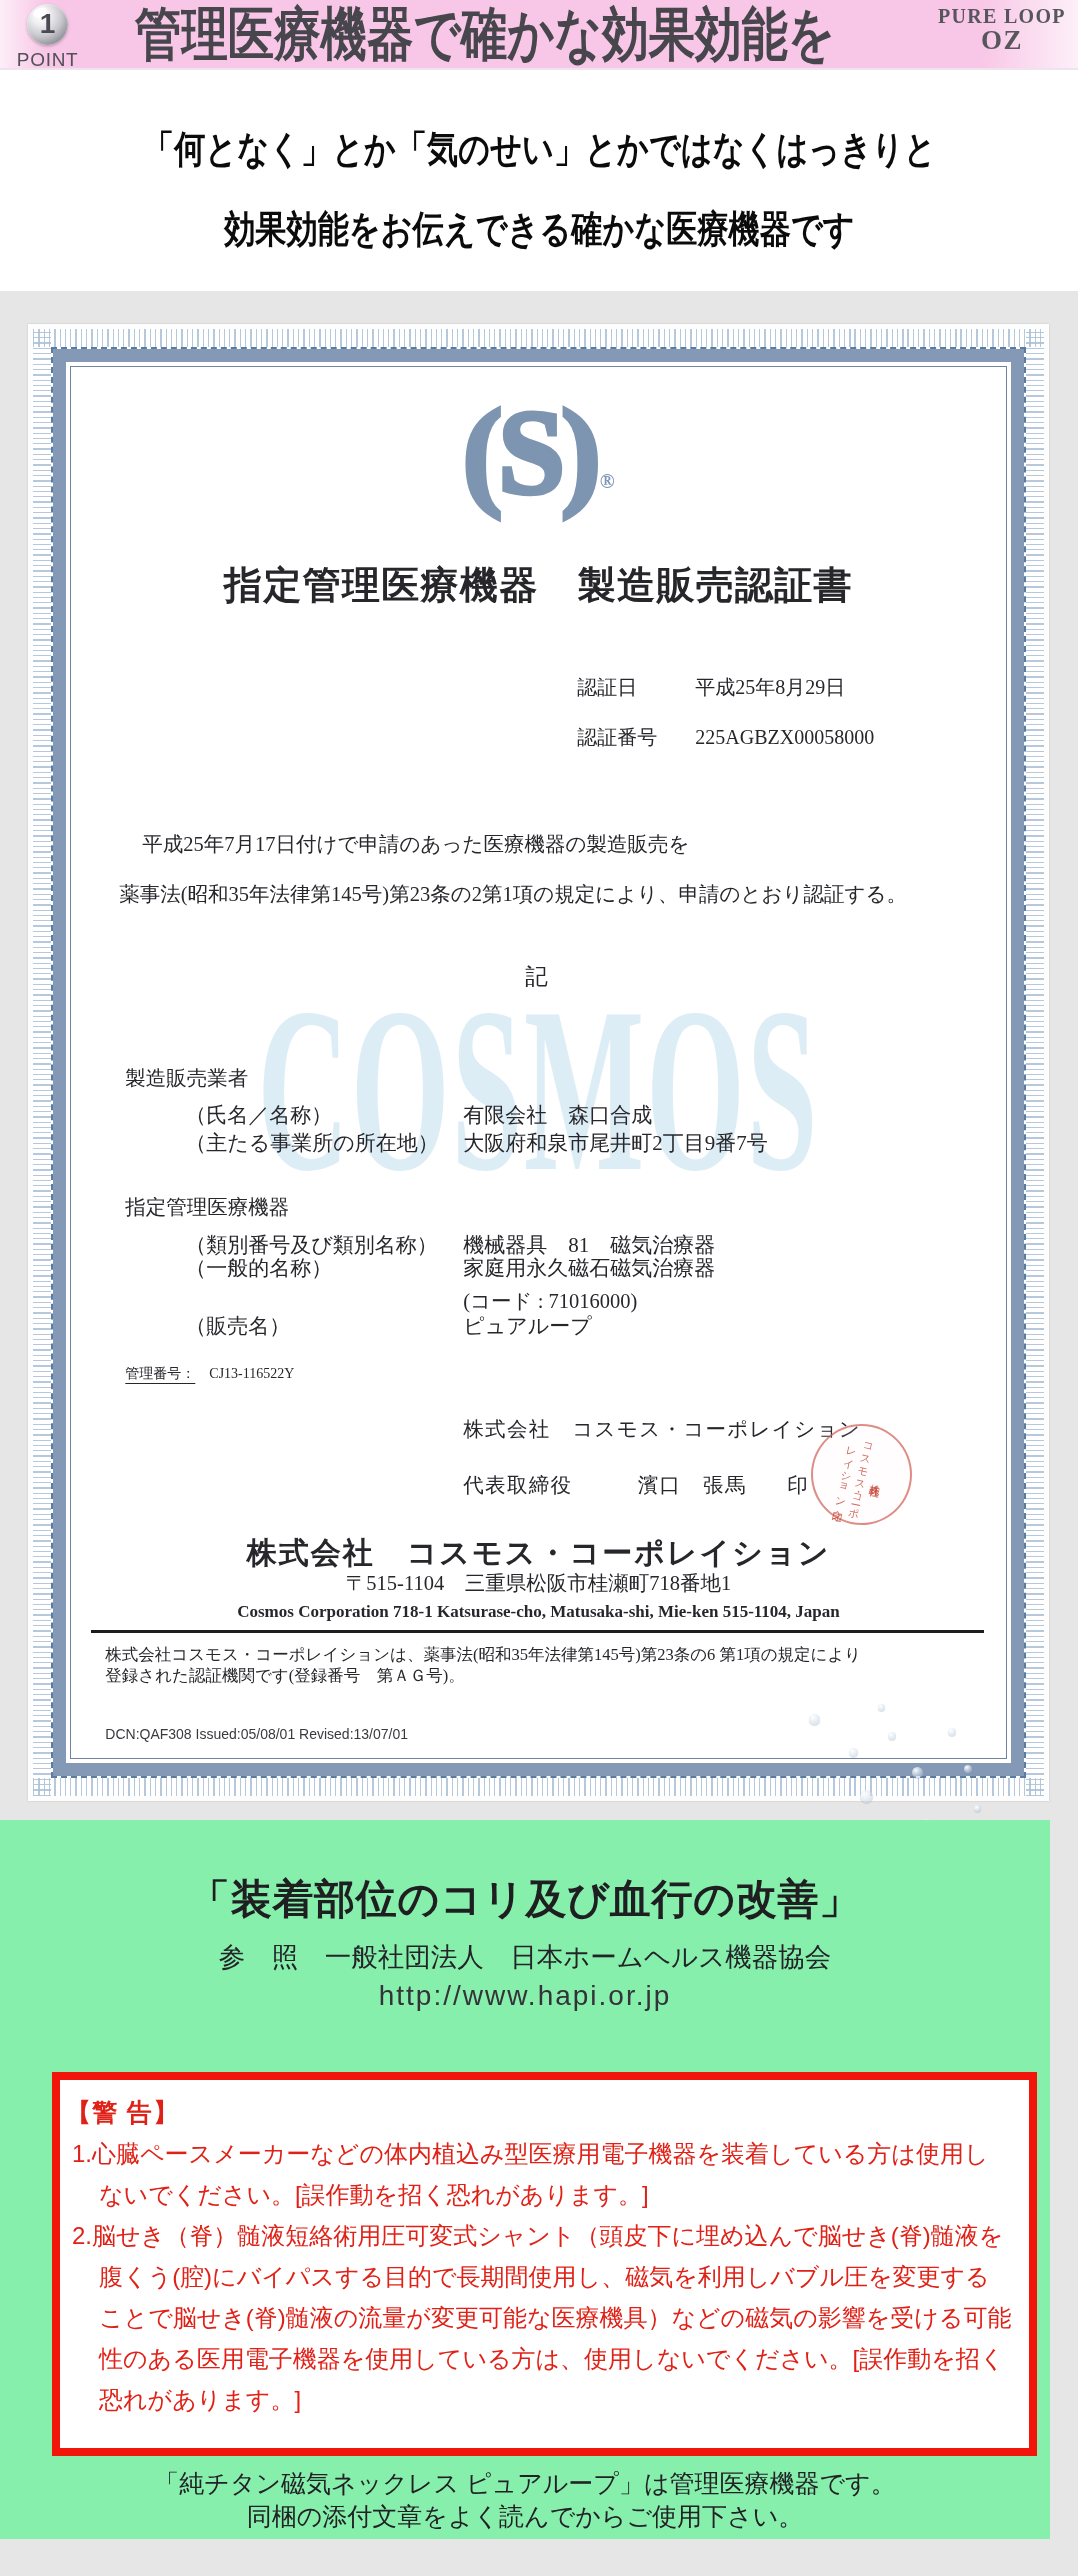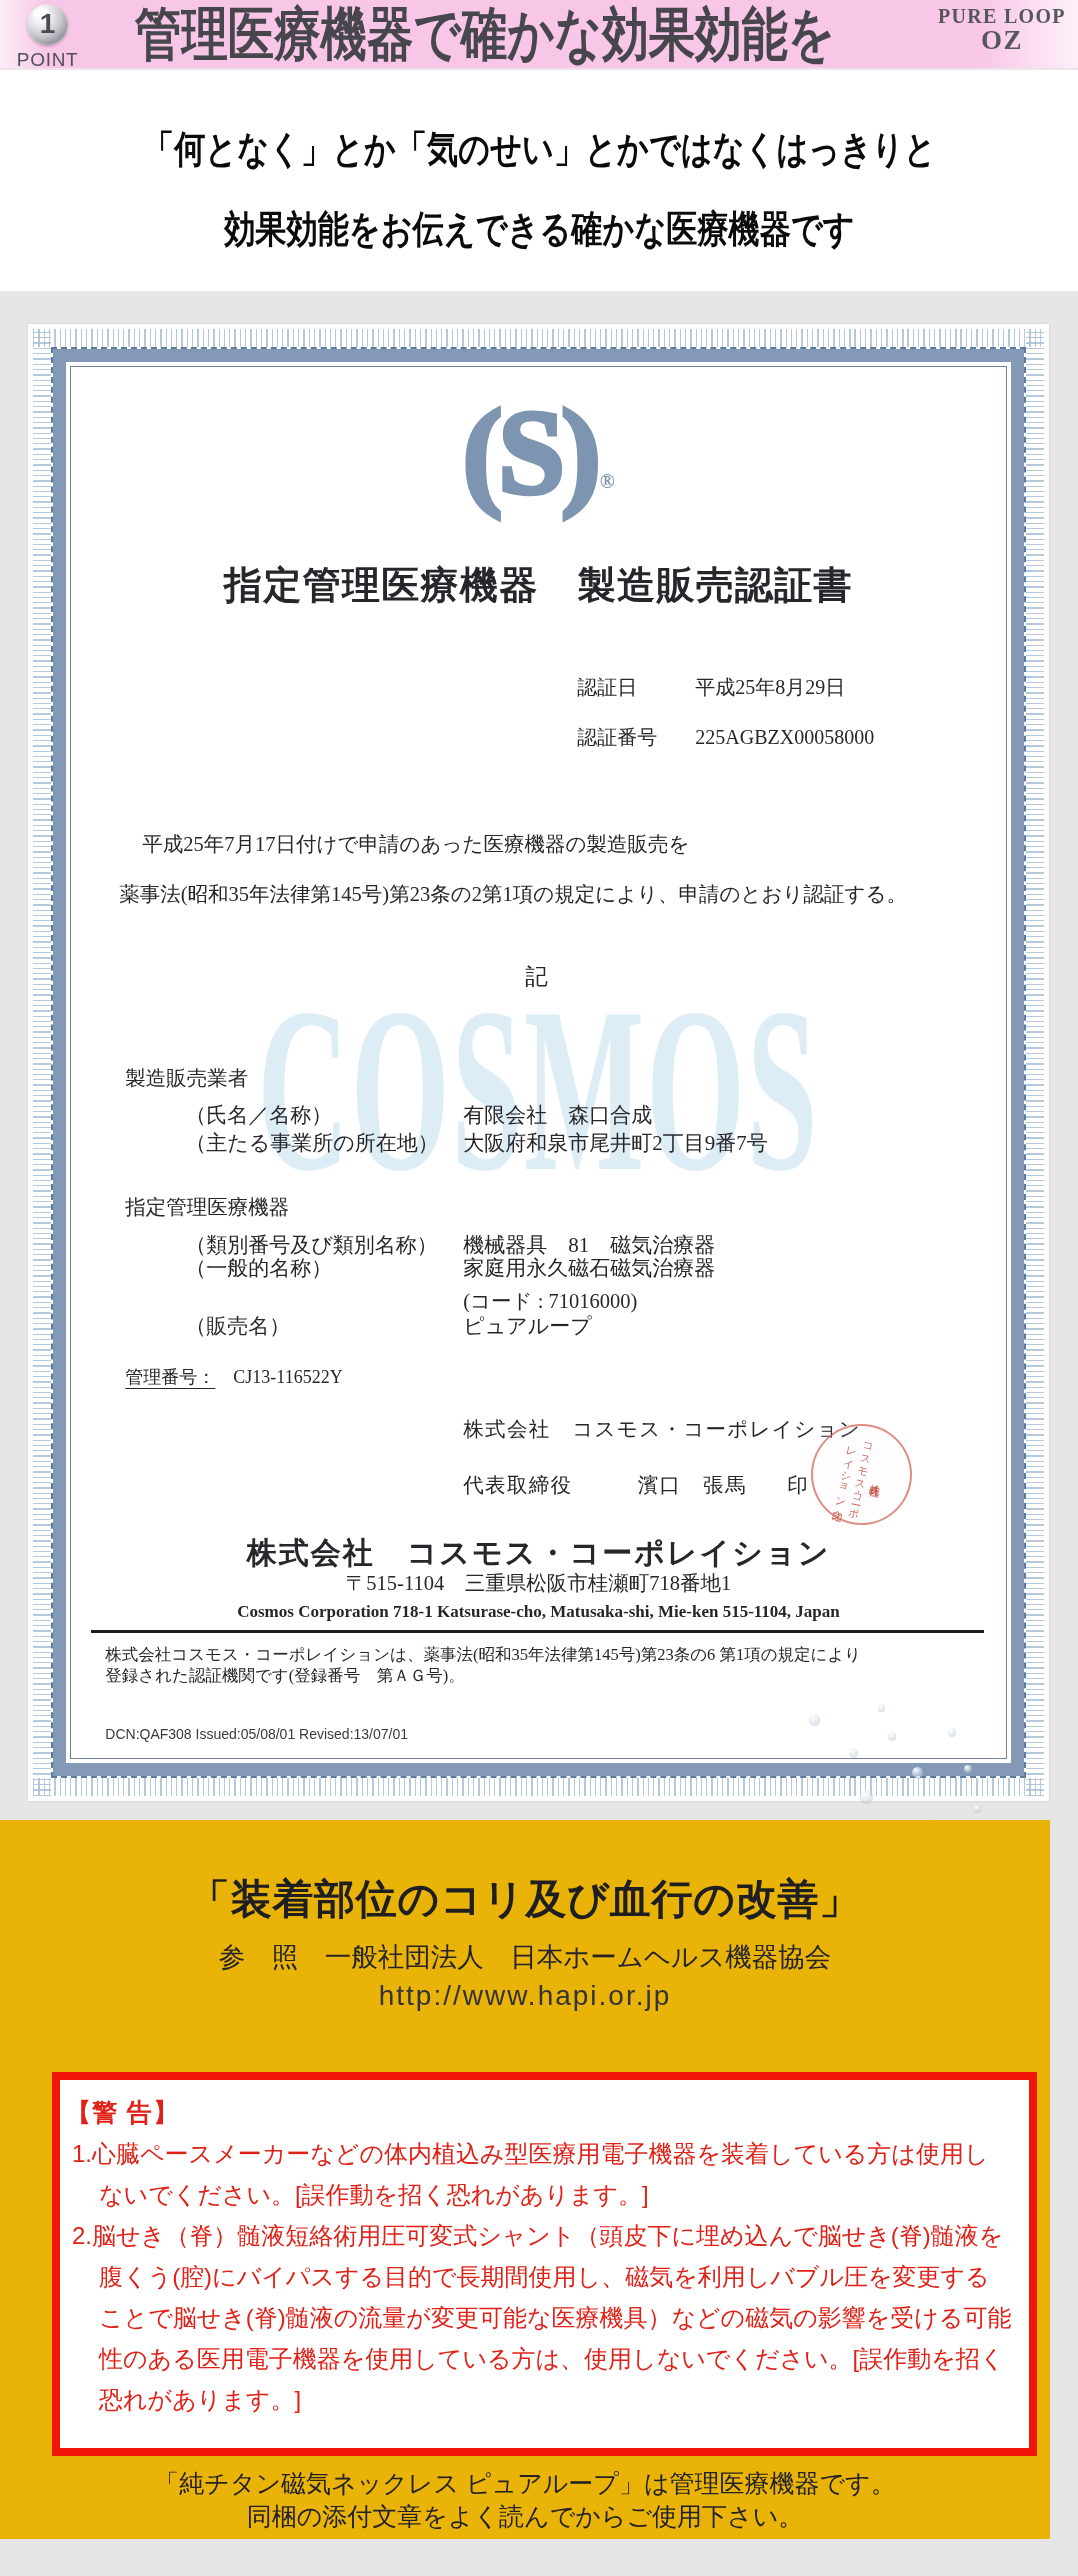--- a/index.html
+++ b/index.html
@@ -77,21 +77,21 @@
     font-size:38px; font-weight:bold; letter-spacing:1.3px; }
   .f-row { position:absolute; left:506px; font-size:20px; white-space:nowrap; }
   .f-label { display:inline-block; width:118px; }
   .cert-para { position:absolute; font-size:20.5px; white-space:nowrap; }
   .memo { position:absolute; top:594px; left:0; width:100%; text-align:center;
     font-size:22.5px; letter-spacing:4px; }
   .sec-head { position:absolute; left:54px; font-size:20.5px; }
   .lv-row { position:absolute; left:114px; font-size:21px; white-space:nowrap; }
   .lv-label { display:inline-block; width:278px; }
   .plain-val { position:absolute; left:392px; font-size:20.5px; }
-  .mgmt { position:absolute; left:54px; top:998px; font-size:18px; }
+  .mgmt { position:absolute; left:54px; top:998px; font-size:14px; }
   .mgmt .u { text-decoration:underline; text-underline-offset:4.6px; }
   .issuer { position:absolute; left:392px; top:1048px; font-size:20.5px; letter-spacing:1.3px; }
   .rep { position:absolute; left:392px; top:1104px; font-size:20.5px; letter-spacing:1.3px; }
   .in-mark { position:absolute; left:716px; top:1104px; font-size:20.5px; }
   .seal {
     position:absolute; left:740px; top:1057px; width:101px; height:101px;
     border:2.6px solid rgba(206,94,82,.7); border-radius:50%;
     display:flex; flex-direction:row-reverse; justify-content:center; align-items:center; gap:3.3px;
     transform:rotate(12deg); color:rgba(198,72,58,.82); background:rgba(255,240,238,.12);
   }
@@ -104,21 +104,21 @@
   .footnote { position:absolute; left:34px; font-size:16.5px; white-space:nowrap; }
   .dcn { position:absolute; left:34px; top:1359px; font-size:14px; color:#3a3a3e; }
   .bubble {
     position:absolute; border-radius:50%;
     background:radial-gradient(circle at 35% 30%, rgba(255,255,255,.95) 0%, rgba(205,218,230,.55) 55%, rgba(150,172,192,.4) 100%);
     box-shadow:0 0.7px 0.7px rgba(120,140,160,.35);
   }
 
   
   .claims { position:relative; background:#e6e6e6; height:719px; }
-  .claims-inner { position:relative; background:#eab308; width:1050px; height:719px; }
+  .claims-inner { position:relative; background:#86efac; width:1050px; height:719px; }
   .effect-head { padding-top:56px; text-align:center; font-size:41px; font-weight:bold;
     color:#1f1f22; letter-spacing:0.7px; line-height:1.15; }
   .effect-ref { margin-top:16px; text-align:center; font-size:26.5px; color:#242428; }
   .effect-url { margin-top:5.3px; text-align:center; font-size:28px; color:#333338;
     letter-spacing:2px; text-decoration:none; display:block; }
 
   .warning-box {
     margin:60px 12.6px 0 52px; border:8.6px solid #f2150a;
     padding:12px 17px 28px 6px; background:#fff;
   }

